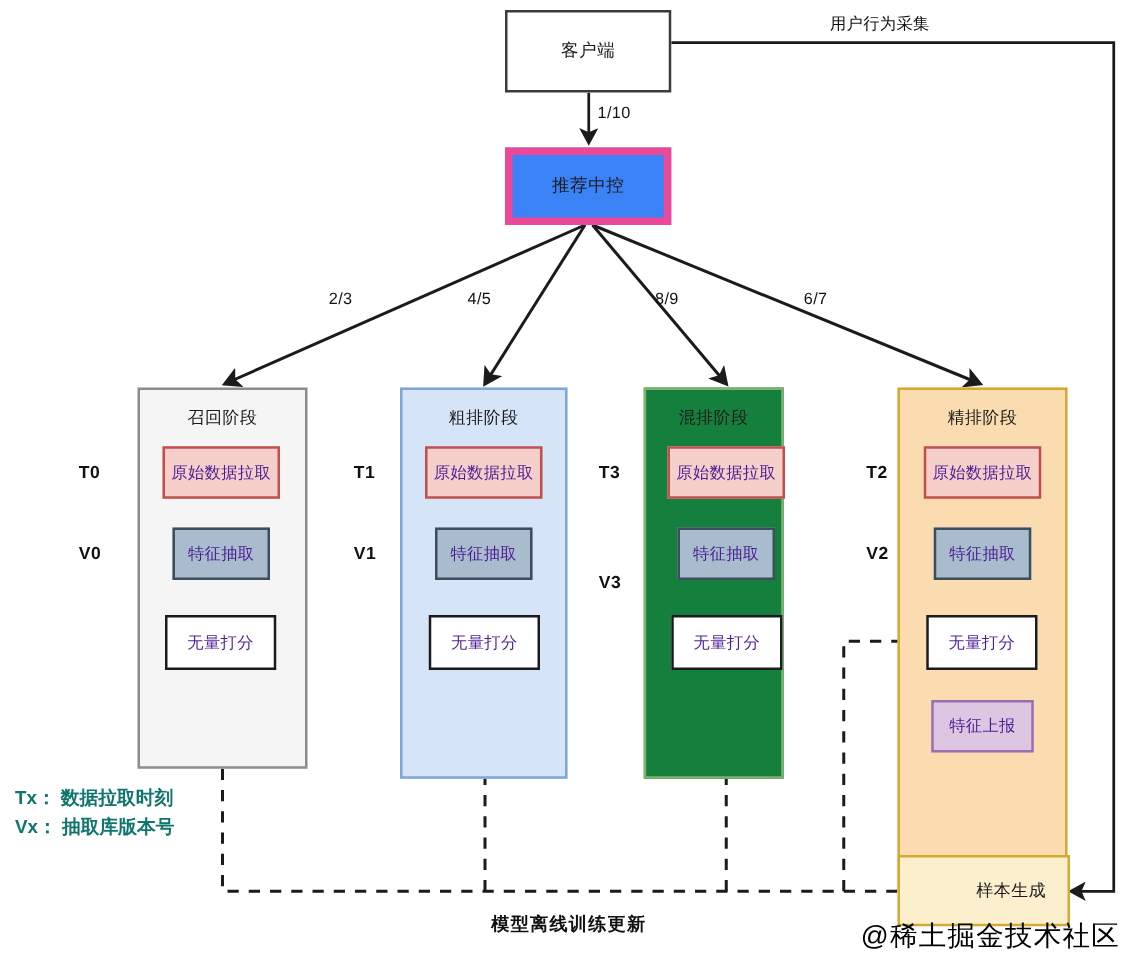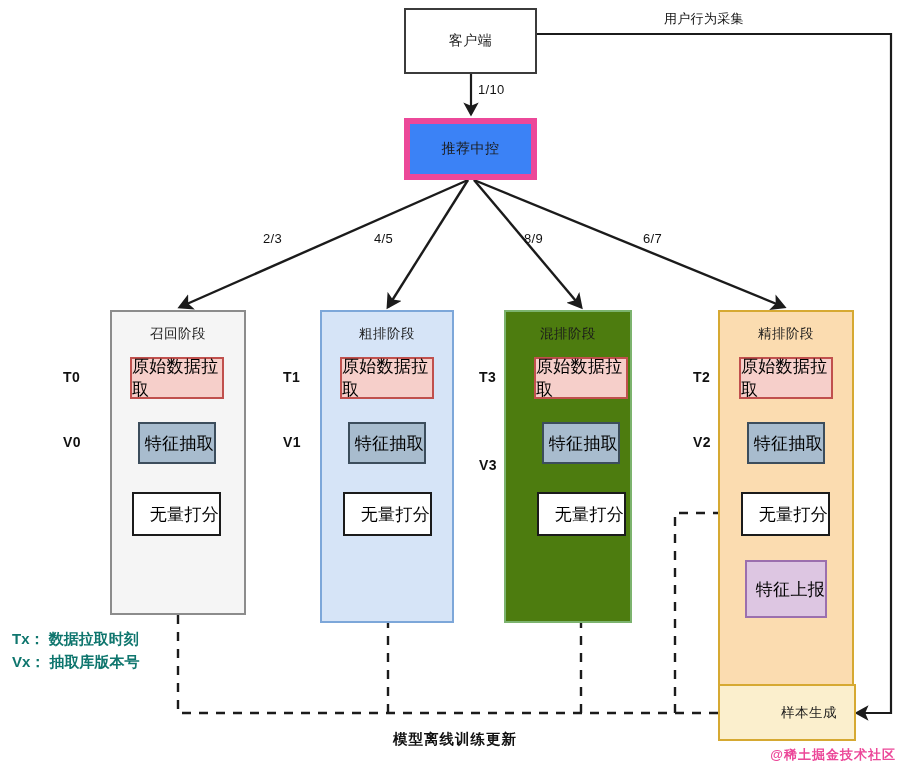--- a/index.html
+++ b/index.html
@@ -59,23 +59,23 @@
     text-align: center;
     font-size: 13.5px;
     color: #1b1b1b;
     letter-spacing: 0.5px;
   }
   .inner-box {
     position: absolute;
     box-sizing: border-box;
     display: flex;
     align-items: center;
-    justify-content: flex-end;
-    font-size: 17px;
-    color: #000000;
+    justify-content: center;
+    font-size: 13px;
+    color: #4c1d95;
     border-width: 2px;
     border-style: solid;
     letter-spacing: 0.3px;
   }
   .box-raw {
     background: #f6cfca;
     border-color: #c0504d;
   }
   .box-feat {
     background: #a8bcce;
@@ -135,25 +135,24 @@
     text-align: center;
     font-size: 14.5px;
     font-weight: bold;
     color: #111;
     letter-spacing: 1px;
   }
   .watermark {
     position: absolute;
     right: 14px;
     bottom: 8px;
-    font-size: 13px;
-    color: #ec4899;
+    font-size: 22px;
+    color: #000000;
     letter-spacing: 1px;
     white-space: nowrap;
-    font-weight: bold;
   }
 </style>
 </head>
 <body>
 
 <div id="canvas">
 
   <svg class="layer" viewBox="0 0 910 772">
     <defs>
       <marker id="arrow" viewBox="0 0 12 12" refX="9" refY="6" markerWidth="7" markerHeight="7" orient="auto-start-reverse">
@@ -219,21 +218,21 @@
   <div class="inner-box box-raw" style="left:340px; top:357px; width:94px; height:42px;">
     <span>原始数据拉取</span>
   </div>
   <div class="inner-box box-feat" style="left:348px; top:422px; width:78px; height:42px;">
     <span>特征抽取</span>
   </div>
   <div class="inner-box box-score" style="left:343px; top:492px; width:89px; height:44px;">
     <span>无量打分</span>
   </div>
 
-  <div class="stage" style="left:504px; top:310px; width:128px; height:313px; background:#4d7c0f; border-color:#7cb36e;">
+  <div class="stage" style="left:515px; top:310px; width:112px; height:313px; background:#15803d; border-color:#7cb36e;">
     <div class="stage-title">混排阶段</div>
   </div>
   <div class="tv-label" style="left:479px; top:369px;">T3</div>
   <div class="tv-label" style="left:479px; top:434px;margin-top:23px;">V3</div>
   <div class="inner-box box-raw" style="left:534px; top:357px; width:94px; height:42px;">
     <span>原始数据拉取</span>
   </div>
   <div class="inner-box box-feat" style="left:542px; top:422px; width:78px; height:42px;">
     <span>特征抽取</span>
   </div>
@@ -248,21 +247,21 @@
   <div class="tv-label" style="left:693px; top:434px;">V2</div>
   <div class="inner-box box-raw" style="left:739px; top:357px; width:94px; height:42px;">
     <span>原始数据拉取</span>
   </div>
   <div class="inner-box box-feat" style="left:747px; top:422px; width:78px; height:42px;">
     <span>特征抽取</span>
   </div>
   <div class="inner-box box-score" style="left:741px; top:492px; width:89px; height:44px;">
     <span>无量打分</span>
   </div>
-  <div class="inner-box box-report" style="left:745px; top:560px; width:82px; height:58px;">
+  <div class="inner-box box-report" style="left:745px; top:560px; width:82px; height:42px;">
     <span>特征上报</span>
   </div>
 
   <div class="node-sample" style="left:718px; top:684px; width:138px; height:57px;padding-left:44px;">
     <span>样本生成</span>
   </div>
 
   <div class="legend">
     <span class="legend-row">Tx： 数据拉取时刻</span>
     <span class="legend-row">Vx： 抽取库版本号</span>

